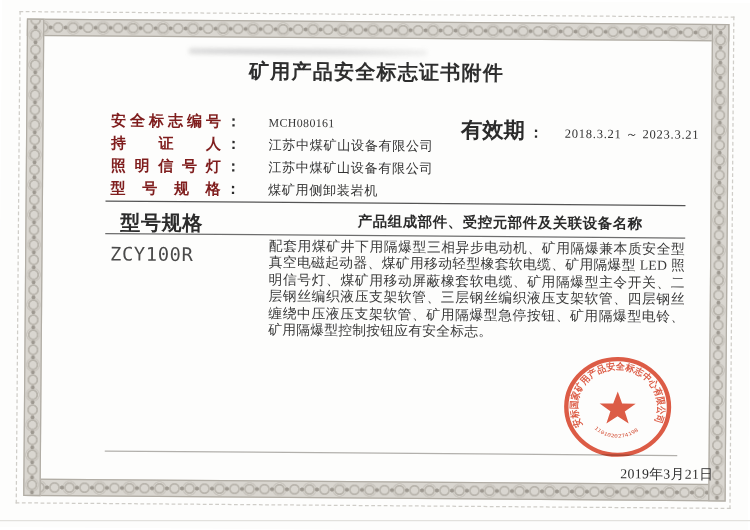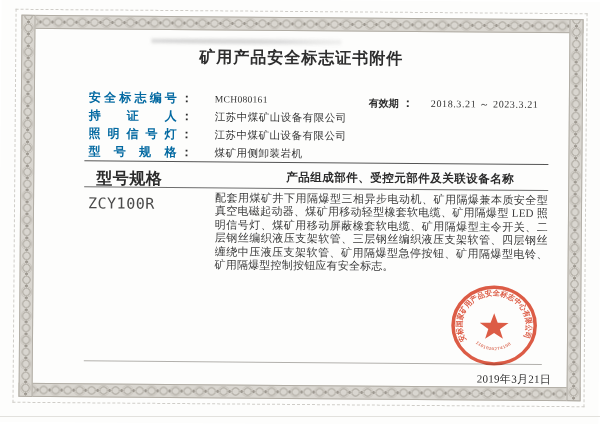--- a/index.html
+++ b/index.html
@@ -37,30 +37,30 @@
 
   .title{
     position:absolute;left:0;top:48px;width:600px;text-align:center;
     font-size:16px;font-weight:700;color:#2e2e2e;letter-spacing:1px;
     font-family:"Liberation Serif","DejaVu Serif",serif;
   }
   .fields{position:absolute;left:88px;top:90px;}
   .frow{height:18px;line-height:15px;white-space:nowrap;}
   .flabel{
     display:inline-block;width:88px;
-    font-size:12px;font-weight:700;color:#0369a1;
+    font-size:12px;font-weight:700;color:#7f1d1d;
     text-align:justify;text-align-last:justify;
     font-family:"Liberation Sans","DejaVu Sans",sans-serif;
   }
   .fcolon{font-size:12px;font-weight:700;color:#2b2b2b;margin-left:4px;}
   .fvalue{margin-left:22px;font-size:10.5px;color:#343434;letter-spacing:0.5px;}
   .fvalue.mono{font-family:Liberation Serif, serif;font-size:9.5px;letter-spacing:0.3px;}
 
   .validity{position:absolute;left:368px;top:92px;white-space:nowrap;}
-  .vlabel{font-size:10px;font-weight:700;color:#2b2b2b;font-family:"Liberation Sans","DejaVu Sans",sans-serif;}
+  .vlabel{font-size:17px;font-weight:700;color:#2b2b2b;font-family:"Liberation Sans","DejaVu Sans",sans-serif;}
   .vcolon{font-size:12px;font-weight:700;color:#2b2b2b;margin-left:3px;}
   .vvalue{margin-left:17px;font-size:10px;color:#343434;letter-spacing:0.6px;}
 
   .rule{position:absolute;height:0;}
   .rule-top{left:84px;top:162px;width:464px;border-top:1.5px solid #555;}
   .rule-mid{left:84px;top:188px;width:464px;border-top:1px solid #6d6d6d;}
   .rule-bottom{left:85px;top:362px;width:458px;border-top:1px solid #b2b0ac;}
 
   .th{
     position:absolute;top:170px;font-size:16px;font-weight:700;color:#2b2b2b;
@@ -79,21 +79,21 @@
     position:absolute;left:215px;top:192px;width:333px;
     font-size:11px;line-height:13.4px;color:#3a3a3a;
     text-align:justify;letter-spacing:0.2px;
   }
 
   .seal{
     position:absolute;left:451px;top:283px;width:88px;height:82px;
     mix-blend-mode:multiply;opacity:0.92;
   }
   .date{
-    position:absolute;left:478px;top:370px;width:84px;text-align:left;
+    position:absolute;left:488px;top:370px;width:84px;text-align:right;
     font-size:11px;color:#2e2e2e;letter-spacing:0.3px;
   }
   .smudge{
     position:absolute;left:150px;top:38px;width:190px;height:8px;
     background:
       radial-gradient(ellipse at 10% 50%,rgba(120,120,120,0.35),rgba(120,120,120,0) 60%),
       radial-gradient(ellipse at 65% 50%,rgba(130,130,130,0.28),rgba(130,130,130,0) 70%);
     filter:blur(1.5px);
   }
   .paper-edge{

